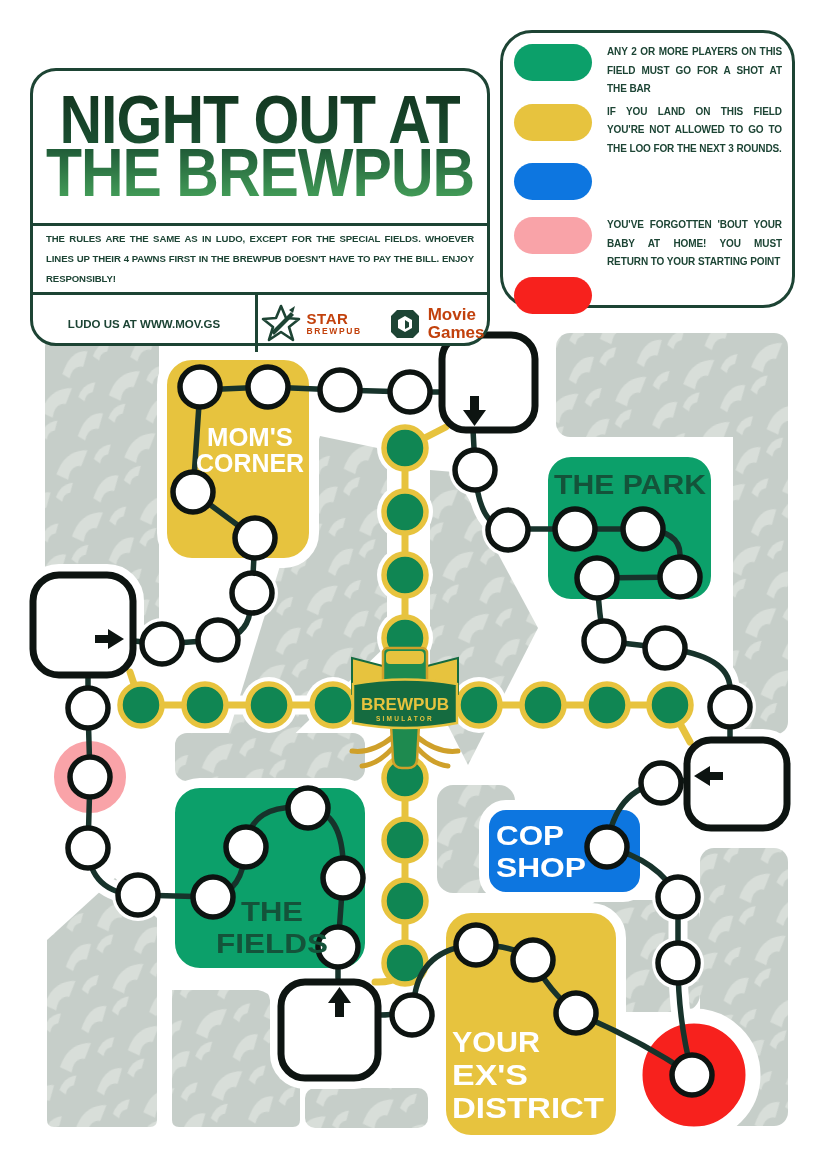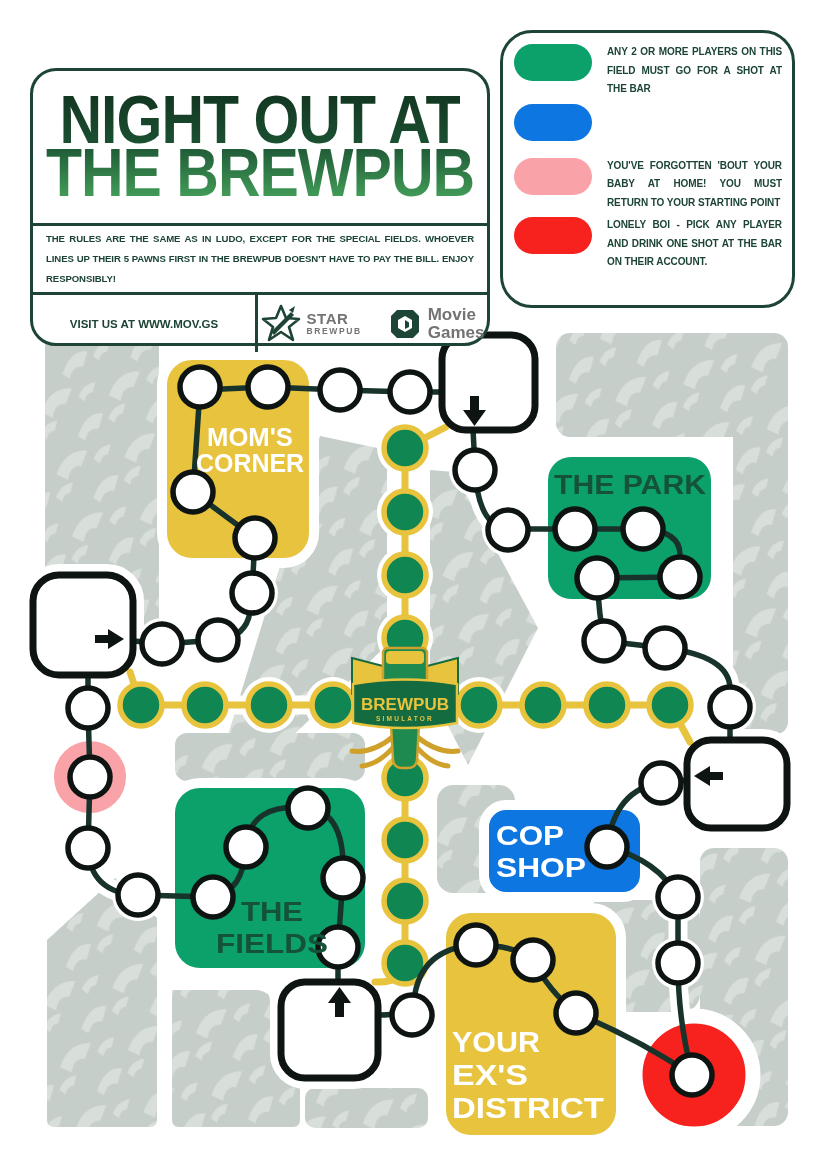--- a/index.html
+++ b/index.html
@@ -16,21 +16,21 @@
   #title-line1{background-image:linear-gradient(#12341f,#1c5434);}
   #title-line2{background-image:linear-gradient(#1c5434,#47a55c);}
   #rules-box{height:66px;border-top:3px solid #1d4434;border-bottom:3px solid #1d4434;
              display:flex;align-items:center;padding:0 13px;}
   #rules-text{font-weight:bold;font-size:9.6px;letter-spacing:-.1px;line-height:2.1;
               text-align:justify;text-align-last:justify;width:100%;}
   #bottom-row{height:57px;display:flex;}
   #visit-cell{width:222px;border-right:3px solid #1d4434;display:flex;align-items:center;
               justify-content:center;font-weight:bold;font-size:11.5px;letter-spacing:0;}
   #logo-cell{flex:1;display:flex;align-items:center;justify-content:center;gap:26px;}
-  .logo{display:flex;align-items:center;gap:6px;color:#737373;}
+  .logo{display:flex;align-items:center;gap:6px;color:#c2410c;}
   .logo-text{font-weight:bold;line-height:1.05;}
   .lt-big{font-size:15px;letter-spacing:.5px;}
   .lt-small{font-size:8.5px;letter-spacing:1.6px;}
   .mg-line{font-size:17px;}
   
   #legend-panel{left:500px;top:30px;width:295px;height:278px;border-radius:32px;
                 padding:10px 10px 0 11px;}
   .legend-row{display:flex;gap:15px;min-height:50px;margin-bottom:4px;align-items:flex-start;}
   .legend-pill{width:78px;height:37px;border-radius:19px;flex:0 0 auto;margin-top:1px;}
   .legend-text{font-weight:bold;font-size:10px;line-height:1.85;letter-spacing:-.1px;
@@ -262,24 +262,24 @@
     <text x="452" y="1118" font-size="29" fill="#ffffff" textLength="152" lengthAdjust="spacingAndGlyphs">DISTRICT</text>
   </g>
 </svg>
 
 <div id="main-panel" class="panel">
   <div id="title-block">
     <div class="title-line" id="title-line1">NIGHT OUT AT</div>
     <div class="title-line" id="title-line2">THE BREWPUB</div>
   </div>
   <div id="rules-box">
-    <div id="rules-text">THE RULES ARE THE SAME AS IN LUDO, EXCEPT FOR THE SPECIAL FIELDS. WHOEVER LINES UP THEIR 5 PAWNS FIRST IN THE BREWPUB DOESN'T HAVE TO PAY THE BILL. ENJOY RESPONSIBLY!</div>
+    <div id="rules-text">THE RULES ARE THE SAME AS IN LUDO, EXCEPT FOR THE SPECIAL FIELDS. WHOEVER LINES UP THEIR 4 PAWNS FIRST IN THE BREWPUB DOESN'T HAVE TO PAY THE BILL. ENJOY RESPONSIBLY!</div>
   </div>
   <div id="bottom-row">
-    <div id="visit-cell">VISIT US AT WWW.MOV.GS</div>
+    <div id="visit-cell">LUDO US AT WWW.MOV.GS</div>
     <div id="logo-cell">
       <div class="logo">
         <svg width="40" height="40" viewBox="0 0 40 40">
           <path d="M20 2 L25 14 L38 15 L28 23 L32 36 L20 28 L8 36 L12 23 L2 15 L15 14 Z" fill="none" stroke="#1d4434" stroke-width="2.6" stroke-linejoin="round"></path>
           <path d="M10 28 L30 8 L33 11 L13 31 Z" fill="#1d4434"></path>
           <path d="M28 6 l6 -4 l-2 7 z" fill="#1d4434"></path>
         </svg>
         <div class="logo-text">
           <div class="lt-big">STAR</div>
           <div class="lt-small">BREWPUB</div>
@@ -299,23 +299,26 @@
     </div>
   </div>
 </div>
 
 <div id="legend-panel" class="panel">
   <div class="legend-row">
     <div class="legend-pill" style="background: rgb(12, 160, 106);"></div>
     <div class="legend-text">ANY 2 OR MORE PLAYERS ON THIS FIELD MUST GO FOR A SHOT AT THE BAR</div>
   </div>
   <div class="legend-row">
+    <div class="legend-pill" style="background: rgb(231, 195, 62);"></div>
+    <div class="legend-text">IF YOU LAND ON THIS FIELD YOU'RE NOT ALLOWED TO GO TO THE LOO FOR THE NEXT 3 ROUNDS.</div>
+  </div>
+  <div class="legend-row">
     <div class="legend-pill" style="background: rgb(13, 118, 224);"></div>
   </div>
   <div class="legend-row">
     <div class="legend-pill" style="background: rgb(249, 163, 168);"></div>
     <div class="legend-text">YOU'VE FORGOTTEN 'BOUT YOUR BABY AT HOME! YOU MUST RETURN TO YOUR STARTING POINT</div>
   </div>
   <div class="legend-row">
     <div class="legend-pill" style="background: rgb(247, 33, 29);"></div>
-    <div class="legend-text">LONELY BOI - PICK ANY PLAYER AND DRINK ONE SHOT AT THE BAR ON THEIR ACCOUNT.</div>
   </div>
 </div>
 
 </body></html>

